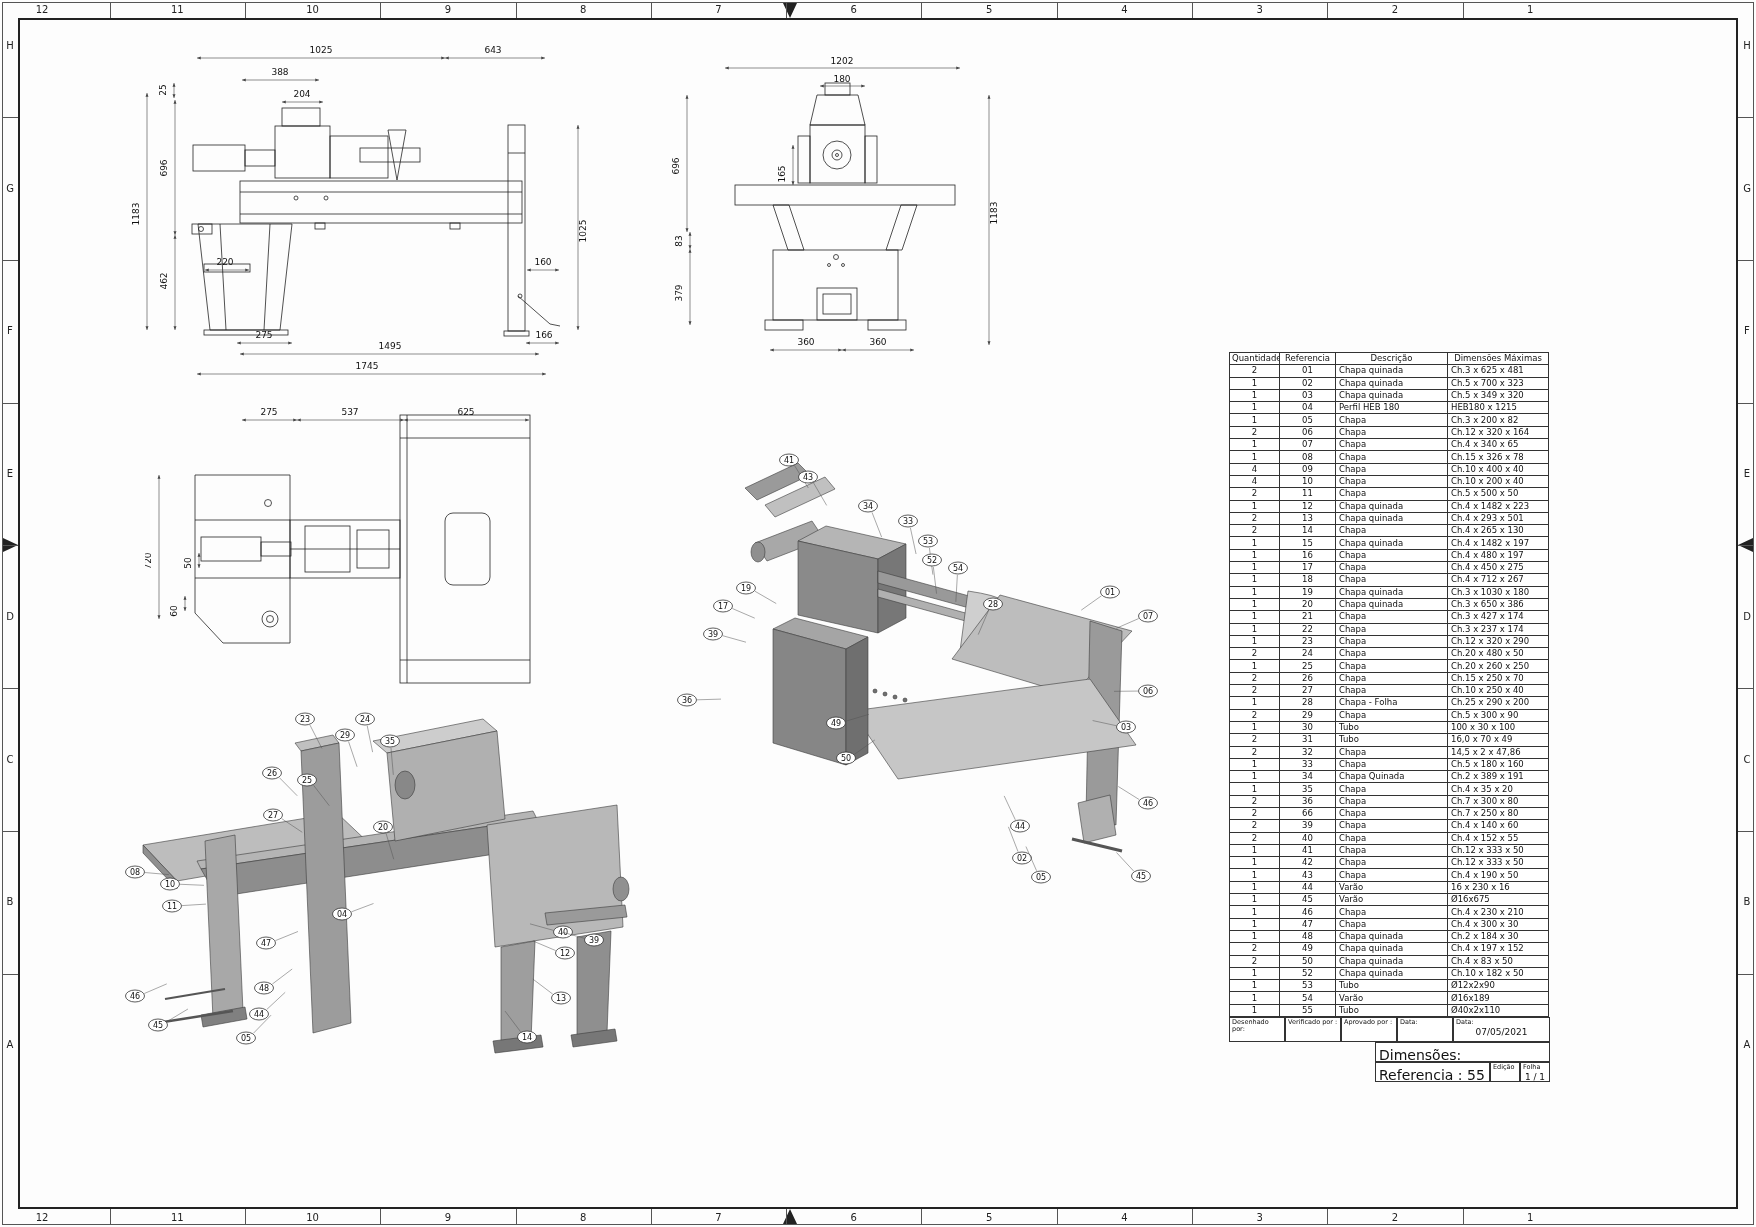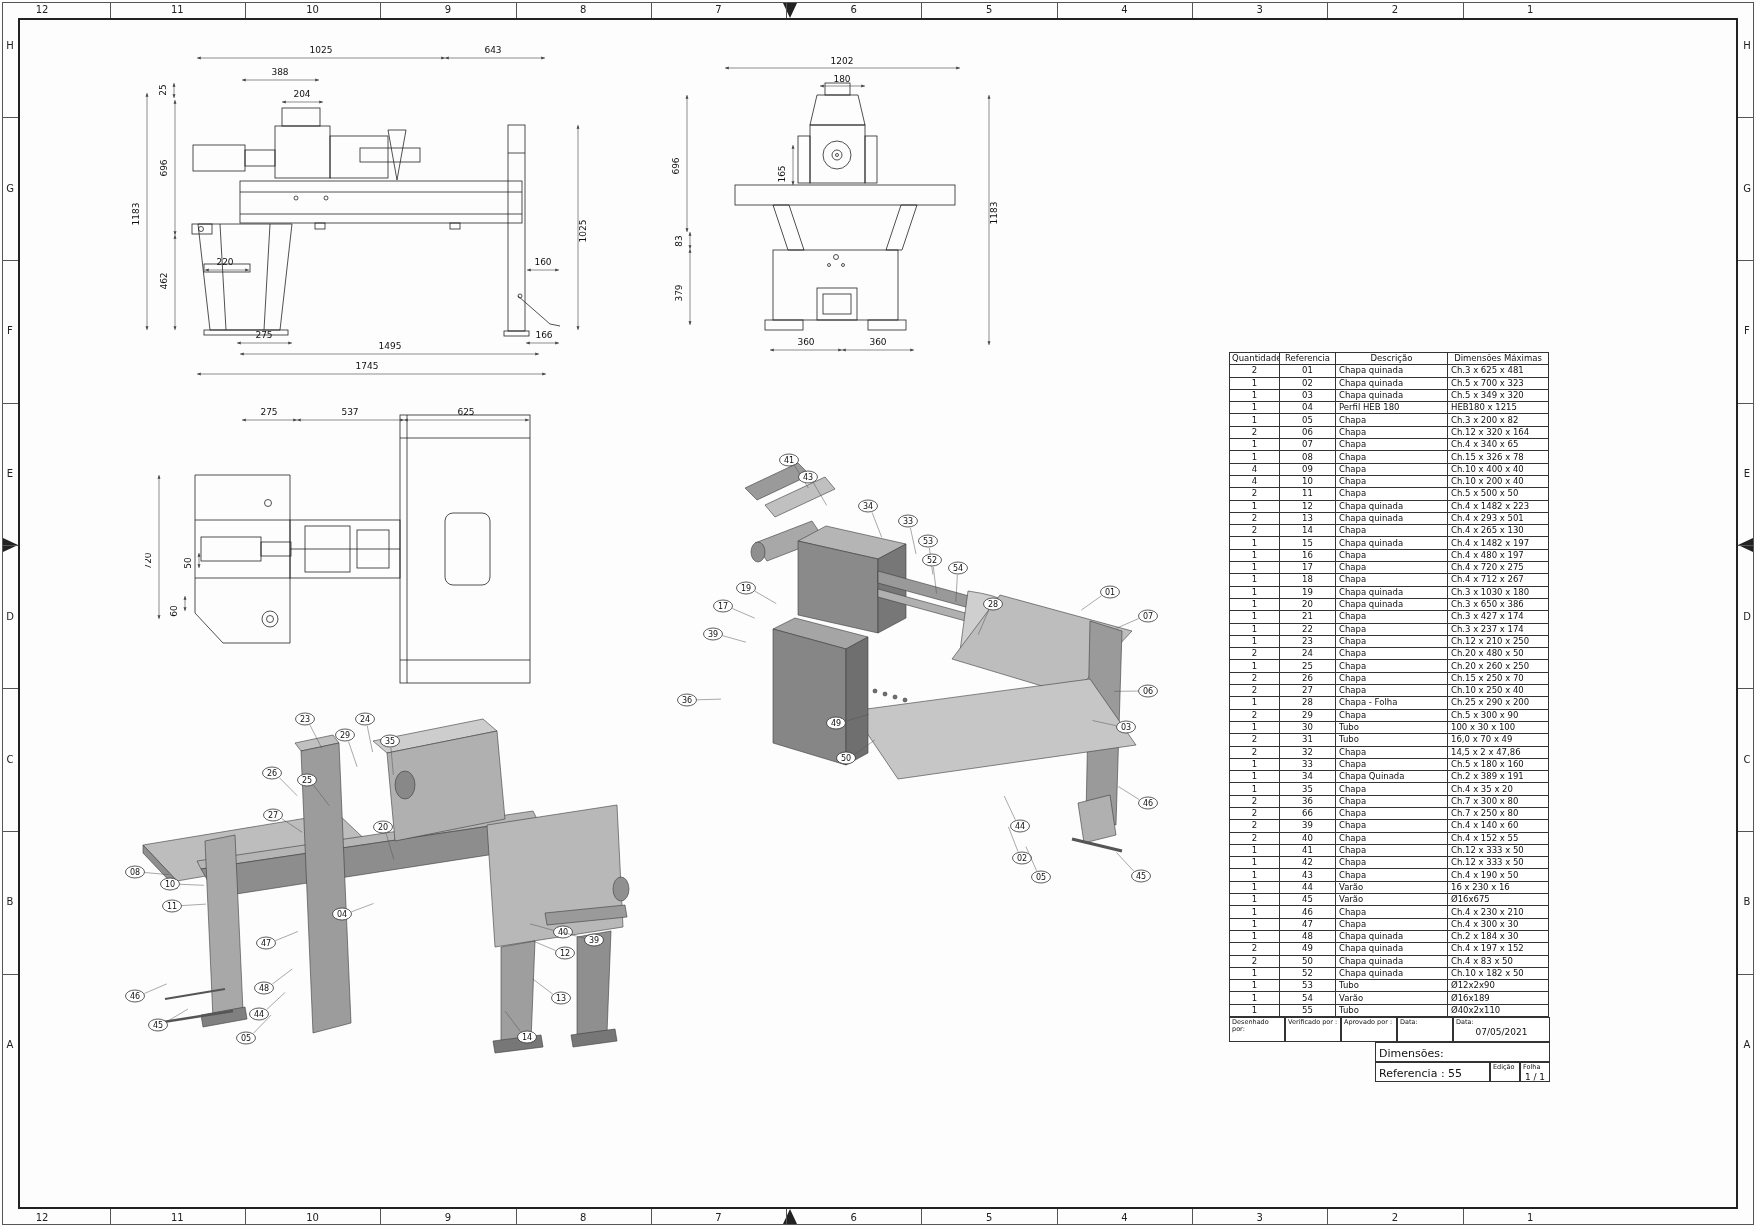--- a/index.html
+++ b/index.html
@@ -23,21 +23,21 @@
   .co-e{fill:#fff;stroke:#333;stroke-width:.8}
   .co-t{font-size:8px;fill:#111;text-anchor:middle}
   table.parts{position:absolute;left:1229px;top:352px;border-collapse:collapse;table-layout:fixed;width:319px;background:#fff}
   .parts th,.parts td{border:1px solid #333;font-size:8.5px;font-weight:normal;height:12.3px;line-height:11px;padding:0 2px;overflow:hidden;white-space:nowrap;color:#111}
   .parts .c0,.parts .c1{text-align:center}
   .parts td.c2,.parts td.c3{text-align:left;padding-left:3px}
   .parts th.c2,.parts th.c3{text-align:center}
   .tb-cell{position:absolute;border:1px solid #333;background:#fff;color:#111}
   .tb-mini{display:block;font-size:6.5px;padding:1px 2px;line-height:7px}
   .tb-value{display:block;font-size:9px;text-align:center;padding-top:2px}
-  .tb-med{display:block;font-size:11px;padding:4px 3px}
+  .tb-med{display:block;font-size:14px;padding:4px 3px}
 </style>
 </head>
 <body>
 
 <svg width="0" height="0" style="position:absolute">
   <defs>
     <marker id="ar" viewBox="0 0 10 10" refX="9" refY="5" markerWidth="7" markerHeight="7" orient="auto-start-reverse">
       <path d="M0,1.5 L9,5 L0,8.5 z" fill="#444"></path>
     </marker>
   </defs>
@@ -591,21 +591,21 @@
         <tr>
           <td class="c0">1</td>
           <td class="c1">16</td>
           <td class="c2">Chapa</td>
           <td class="c3">Ch.4 x 480 x 197</td>
         </tr>
         <tr>
           <td class="c0">1</td>
           <td class="c1">17</td>
           <td class="c2">Chapa</td>
-          <td class="c3">Ch.4 x 720 x 275</td>
+          <td class="c3">Ch.4 x 450 x 275</td>
         </tr>
         <tr>
           <td class="c0">1</td>
           <td class="c1">18</td>
           <td class="c2">Chapa</td>
           <td class="c3">Ch.4 x 712 x 267</td>
         </tr>
         <tr>
           <td class="c0">1</td>
           <td class="c1">19</td>
@@ -627,21 +627,21 @@
         <tr>
           <td class="c0">1</td>
           <td class="c1">22</td>
           <td class="c2">Chapa</td>
           <td class="c3">Ch.3 x 237 x 174</td>
         </tr>
         <tr>
           <td class="c0">1</td>
           <td class="c1">23</td>
           <td class="c2">Chapa</td>
-          <td class="c3">Ch.12 x 210 x 250</td>
+          <td class="c3">Ch.12 x 320 x 290</td>
         </tr>
         <tr>
           <td class="c0">2</td>
           <td class="c1">24</td>
           <td class="c2">Chapa</td>
           <td class="c3">Ch.20 x 480 x 50</td>
         </tr>
         <tr>
           <td class="c0">1</td>
           <td class="c1">25</td>

